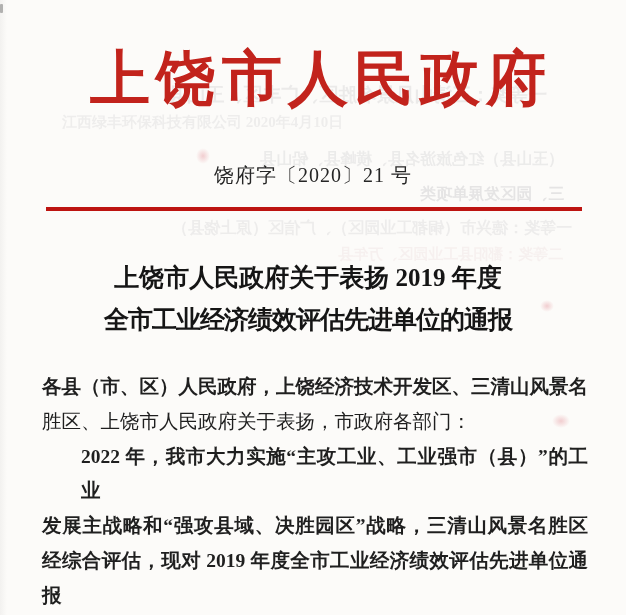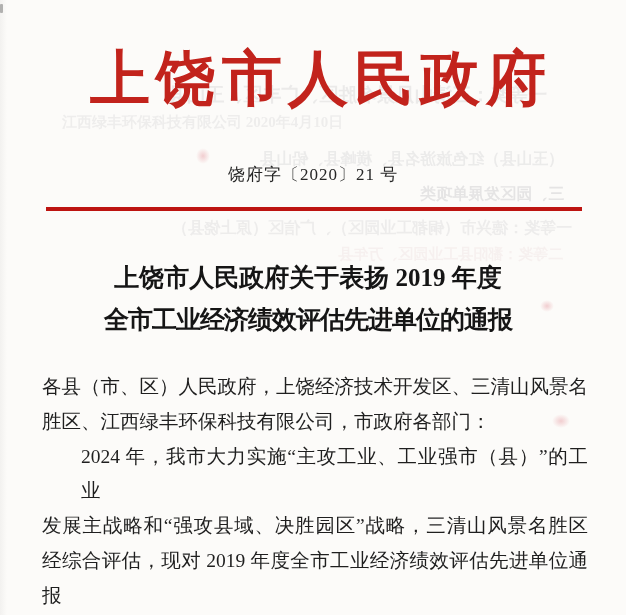--- a/index.html
+++ b/index.html
@@ -57,21 +57,21 @@
     font-size:60px;line-height:66px;
     font-weight:bold;
     letter-spacing:6px;
     color:var(--header-red);
     transform:translateX(8px);
     white-space:nowrap;
   }
   .doc-number{
     position:absolute;left:0;right:0;top:162px;
     text-align:center;
-    font-size:17px;line-height:26px;
+    font-size:20px;line-height:26px;
     color:#262626;
     letter-spacing:1px;
   }
   .red-rule{
     position:absolute;left:46px;top:207px;
     width:536px;height:4px;
     background:var(--rule-red);
   }
 
   
@@ -89,20 +89,21 @@
   .body-text{
     position:absolute;left:42px;top:370px;width:546px;
     font-size:19.5px;line-height:34.8px;
     color:var(--body-black);
   }
   .line{white-space:nowrap;}
   .line.justify{
     white-space:normal;
     text-align:justify;
     text-align-last:justify;
+    font-weight:bold;
   }
   .line.indent{padding-left:39px;}
 </style>
 </head>
 <body>
 
 <div class="page" style="background: rgb(252, 251, 249);">
 
   <div class="edge-shade"></div>
   <div class="corner-mark"></div>
@@ -123,20 +124,20 @@
 
   <div class="red-rule"></div>
 
   <div class="doc-title">
     <div class="t1">上饶市人民政府关于表扬 2019 年度</div>
     <div class="t2">全市工业经济绩效评估先进单位的通报</div>
   </div>
 
   <div class="body-text">
     <div class="line justify">各县（市、区）人民政府，上饶经济技术开发区、三清山风景名</div>
-    <div class="line">胜区、江西绿丰环保科技有限公司，市政府各部门：</div>
-    <div class="line justify indent">2024 年，我市大力实施“主攻工业、工业强市（县）”的工业</div>
+    <div class="line">胜区、上饶市人民政府关于表扬，市政府各部门：</div>
+    <div class="line justify indent">2022 年，我市大力实施“主攻工业、工业强市（县）”的工业</div>
     <div class="line justify">发展主战略和“强攻县域、决胜园区”战略，三清山风景名胜区</div>
     <div class="line justify">经综合评估，现对 2019 年度全市工业经济绩效评估先进单位通报</div>
 
   </div>
 
 </div>
 
 </body></html>

